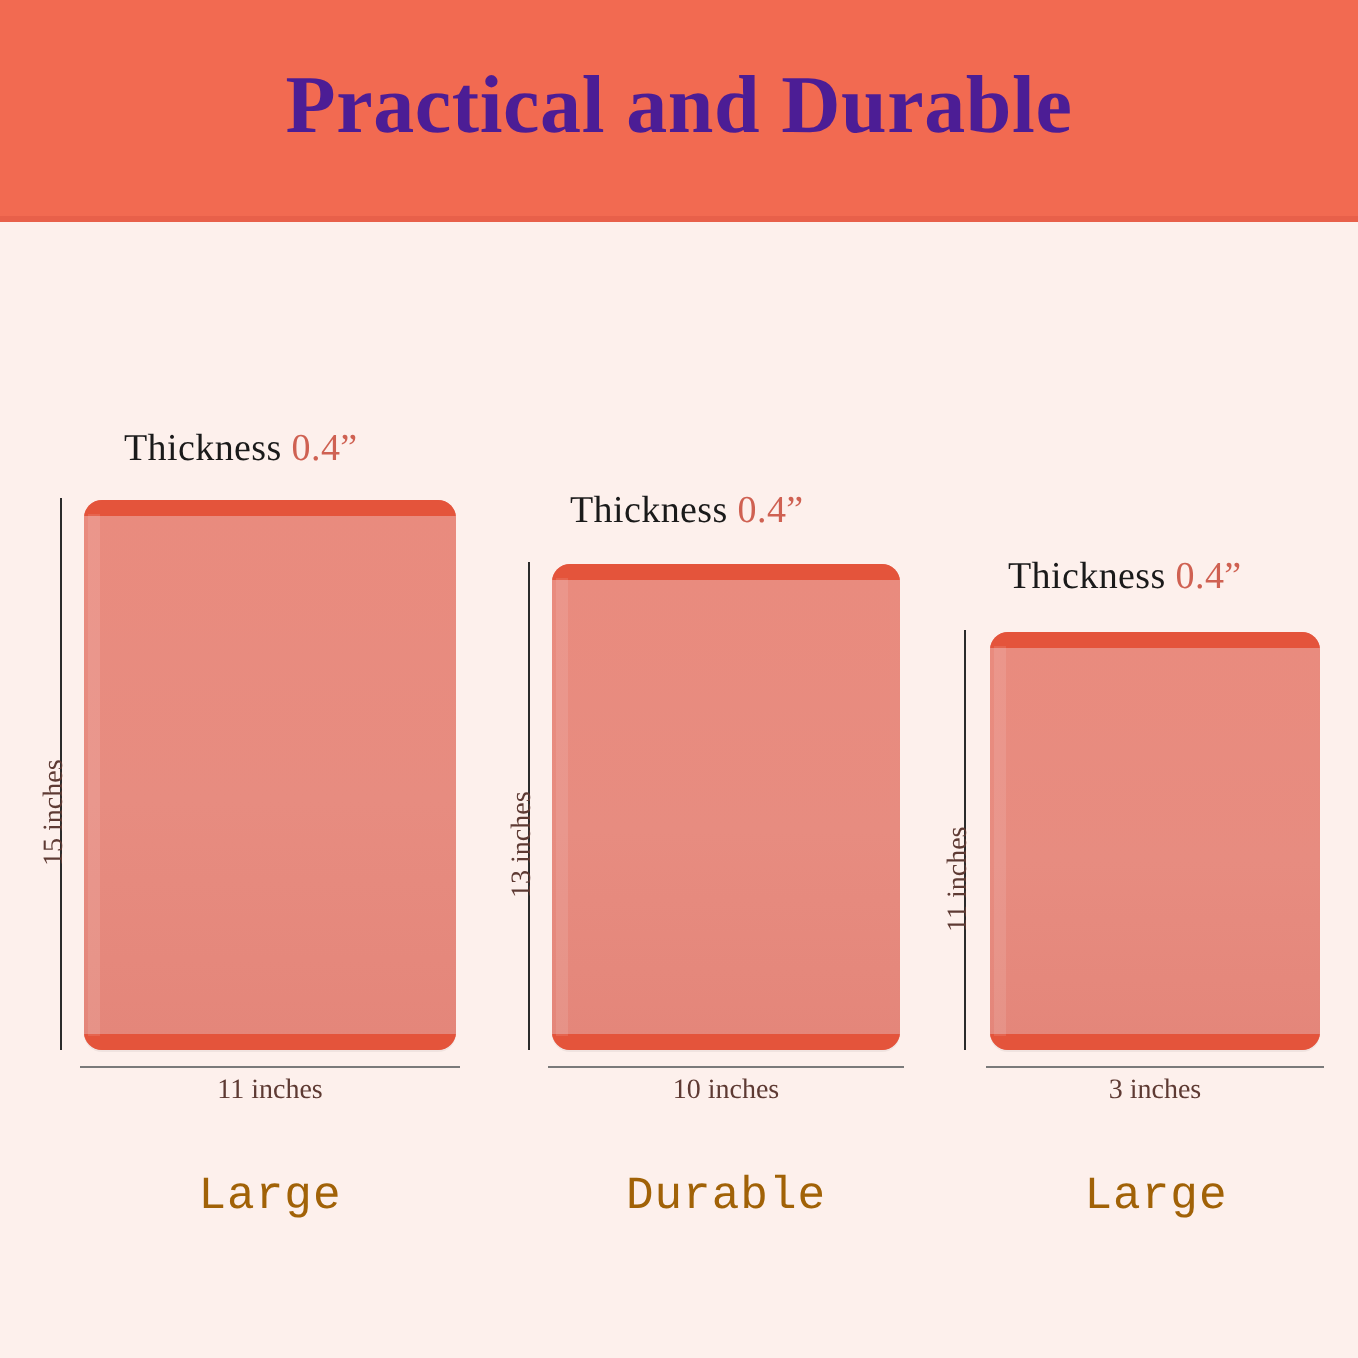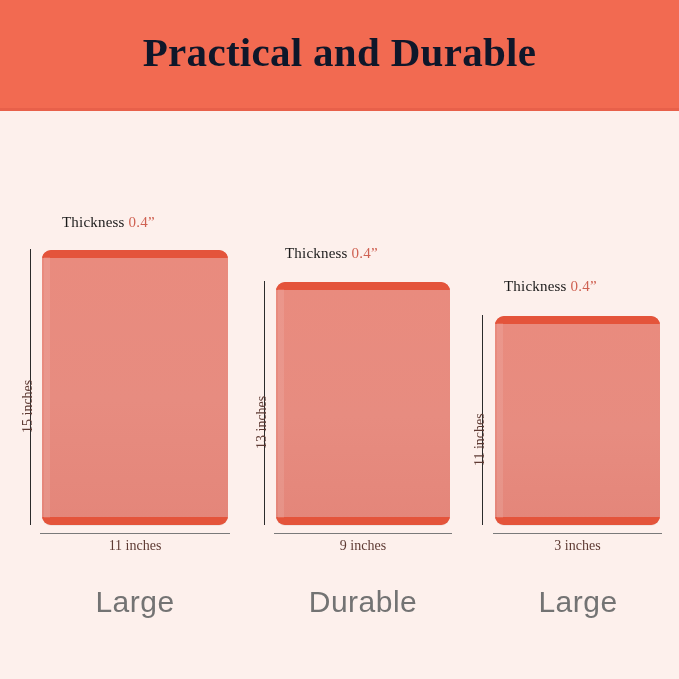--- a/index.html
+++ b/index.html
@@ -23,21 +23,21 @@
     width: 679px;
     height: 111px;
     background: #f26a51;
     box-sizing: border-box;
     border-bottom: 3px solid #e8604a;
     display: flex;
     align-items: center;
     justify-content: center;
   }
   #header-title {
-    color: #0f172a;
+    color: #4c1d95;
     font-size: 41px;
     font-weight: bold;
     letter-spacing: 0.3px;
     line-height: 1;
     padding-bottom: 4px;
     font-family: "Liberation Serif", "DejaVu Serif", serif;
   }
 
   
   #diagram {
@@ -49,21 +49,21 @@
   }
 
   .mat-group {
     position: absolute;
   }
 
   
   .thickness-label {
     position: absolute;
     white-space: nowrap;
-    font-size: 15px;
+    font-size: 19px;
     color: #1a1a1a;
     font-family: "Liberation Serif", "DejaVu Serif", serif;
     letter-spacing: 0.2px;
   }
   .thickness-label .value {
     color: #cf6152;
   }
 
   
   .mat {
@@ -137,23 +137,23 @@
     font-size: 14px;
     color: #5e3a33;
     font-family: "Liberation Serif", "DejaVu Serif", serif;
   }
 
   
   .size-name {
     position: absolute;
     white-space: nowrap;
     text-align: center;
-    font-size: 30px;
-    color: #737373;
-    font-family: Liberation Sans, sans-serif;
+    font-size: 23px;
+    color: #a16207;
+    font-family: Liberation Mono, monospace;
     letter-spacing: 0.5px;
   }
 </style>
 </head>
 <body>
 
 <div id="header-banner">
   <div id="header-title">Practical and Durable</div>
 </div>
 
@@ -193,21 +193,21 @@
     <div class="v-label" style="left:254px; top:338px;">13 inches</div>
 
     <div class="mat" style="left:276px; top:171px; width:174px; height:243px;">
       <div class="face"></div>
       <div class="edge-top"></div>
       <div class="edge-bottom"></div>
       <div class="sheen"></div>
     </div>
 
     <div class="h-line" style="left:274px; top:422px; width:178px;"></div>
-    <div class="h-label" style="left:274px; top:427px; width:178px;">9 inches</div>
+    <div class="h-label" style="left:274px; top:427px; width:178px;">10 inches</div>
 
     <div class="size-name" style="left:264px; top:474px; width:198px;">Durable</div>
   </div>
 
   <div class="mat-group">
 
     <div class="thickness-label" style="left:504px; top:167px;">
       <span>Thickness</span>
       <span class="value">0.4”</span>
     </div>

